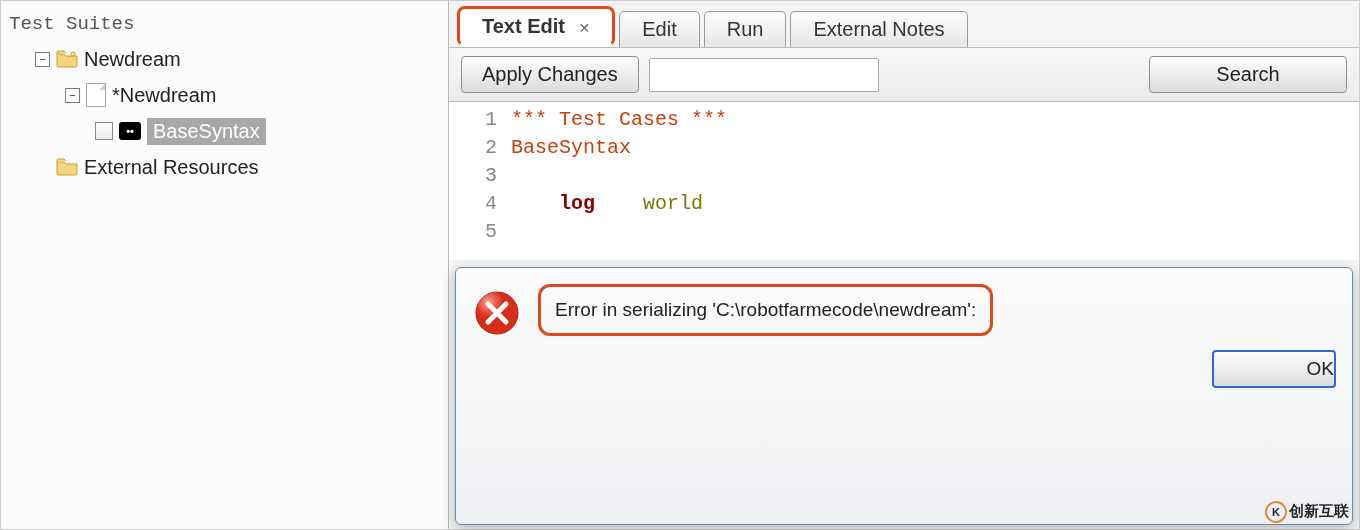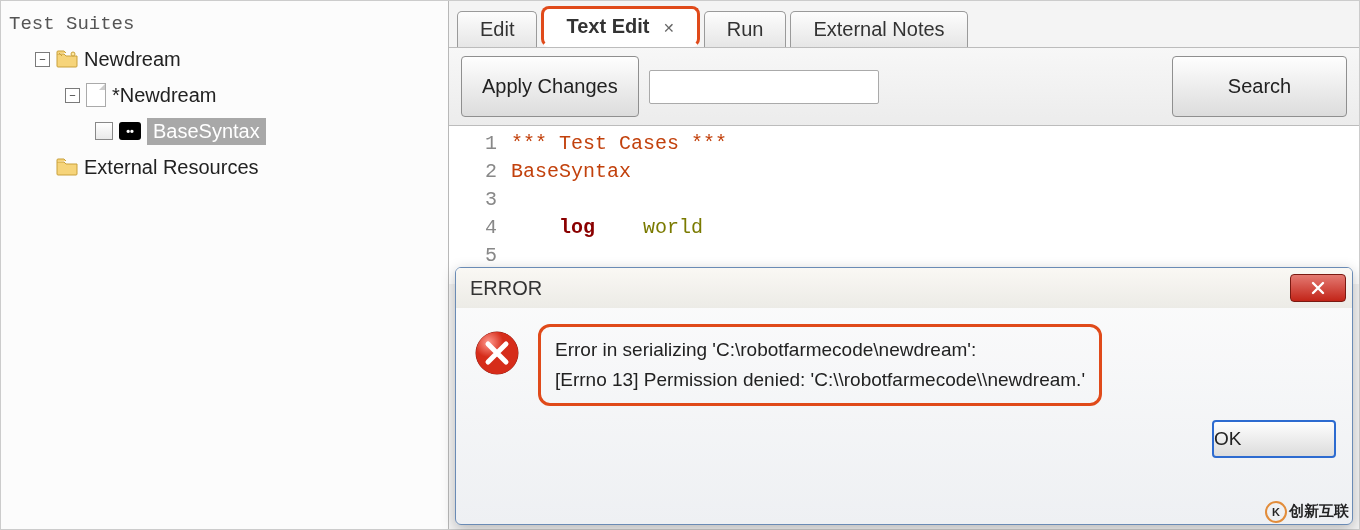--- a/index.html
+++ b/index.html
@@ -19,41 +19,41 @@
 .chk{width:16px;height:16px;border:1px solid #888;background:linear-gradient(#fff,#e9e9e9)}
 .robot-icon{width:22px;height:18px;background:#000;border-radius:3px;display:flex;align-items:center;justify-content:center;color:#fff;font-size:11px;font-weight:bold}
 .node-label{font-size:20px;color:#222}
 .node-sel{background:#a8a8a8;color:#fff;padding:2px 6px}
 .right-panel{flex:1;position:relative;background:#f4f4f4}
 .tabs{display:flex;align-items:flex-end;height:44px;padding-left:8px;gap:0;margin-top:2px}
 .tab{padding:6px 22px 6px 22px;border:1px solid #9a9a9a;border-bottom:none;background:linear-gradient(#fdfdfd,#e6e6e6);border-radius:5px 5px 0 0;font-size:20px;color:#333;margin-right:4px;cursor:pointer;position:relative}
 .tab.active{background:#fff;font-weight:bold;z-index:2;border:3px solid #e04a1a;border-bottom:3px solid #fff;border-radius:8px}
 .tab-close{margin-left:8px;color:#666;font-size:14px;font-weight:normal}
 .toolbar{display:flex;align-items:center;gap:10px;padding:8px 12px;border-top:1px solid #bcbcbc;background:linear-gradient(#f7f7f7,#ececec)}
-.btn3d{padding:18px 20px;font-size:20px;color:#222;background:linear-gradient(#fefefe,#dcdcdc);border:1px solid #8f8f8f;border-radius:4px;cursor:pointer}
+.btn3d{padding:6px 20px;font-size:20px;color:#222;background:linear-gradient(#fefefe,#dcdcdc);border:1px solid #8f8f8f;border-radius:4px;cursor:pointer}
 .search-box{width:230px;height:34px;border:1px solid #aaa;background:#fff;border-radius:2px;box-sizing:border-box;padding:4px 8px;font-size:18px}
 .spacer{flex:1}
 .editor{background:#fff;border-top:1px solid #bcbcbc;font-family:"Courier New",monospace;font-size:20px;line-height:28px;padding:4px 0;height:150px;overflow:hidden}
 .ed-row{display:flex}
 .gutter{width:48px;text-align:right;color:#888;padding-right:14px}
 .code{white-space:pre}
 .c-comment{color:#c2410c}
 .c-kw{color:#8a0000;font-weight:bold}
 .c-str{color:#7a7a00}
 .dialog{position:absolute;left:6px;right:6px;top:266px;bottom:4px;border:1px solid #6a8bb5;border-radius:6px;background:linear-gradient(#fcfcfc,#eef0f3);box-shadow:0 4px 14px rgba(0,0,0,.25);overflow:hidden}
 .dlg-title-row{display:flex;align-items:center;height:40px;padding:0 6px 0 14px;background:linear-gradient(#faf8f4,#ecebe6)}
 .dlg-title{font-size:20px;color:#333}
 .dlg-close{margin-left:auto;width:54px;height:26px;border-radius:4px;background:linear-gradient(#e47a72,#c22418);border:1px solid #7a1a12;display:flex;align-items:center;justify-content:center;cursor:pointer}
 .dlg-close svg{width:14px;height:14px}
-.dlg-body{display:flex;align-items:flex-start;padding:16px 18px 8px 18px;gap:18px}
+.dlg-body{display:flex;align-items:flex-end;padding:16px 18px 8px 18px;gap:18px}
 .err-icon{width:46px;height:46px;flex:none;margin-top:6px}
 .err-icon svg{width:46px;height:46px}
 .err-text-box{border:3px solid #e04a1a;border-radius:12px;padding:8px 14px;font-size:19px;color:#222;line-height:30px}
 .dlg-btns{display:flex;justify-content:flex-end;padding:6px 16px 10px 0}
-.ok-btn{width:120px;height:34px;border:2px solid #2d6bd0;border-radius:4px;background:linear-gradient(#fefefe,#dcdcdc);font-size:19px;cursor:pointer;display:flex;align-items:center;justify-content:flex-start}
+.ok-btn{width:120px;height:34px;border:2px solid #2d6bd0;border-radius:4px;background:linear-gradient(#fefefe,#dcdcdc);font-size:19px;cursor:pointer;display:flex;align-items:center;justify-content:flex-end}
 .watermark{position:absolute;right:10px;bottom:6px;font-size:15px;color:#000000;font-weight:bold;opacity:.85}
 .wm-circle{display:inline-flex;width:18px;height:18px;border:2px solid #e07b1a;border-radius:50%;align-items:center;justify-content:center;font-size:11px;margin-right:2px}
 </style>
 </head>
 <body>
 
 <div class="app">
 
   <div class="left-panel">
     <div class="panel-title">Test Suites</div>
@@ -94,34 +94,34 @@
         </span>
         <span class="node-label">External Resources</span>
       </div>
 
     </div>
   </div>
 
   <div class="right-panel">
 
     <div class="tabs">
-      <div class="tab"><span>Edit</span></div>
       <div class="tab active">
         <span>Text Edit</span>
         <span class="tab-close">✕</span>
       </div>
+      <div class="tab"><span>Edit</span></div>
       <div class="tab"><span>Run</span></div>
       <div class="tab"><span>External Notes</span></div>
     </div>
 
     <div class="toolbar">
       <button class="btn3d">Apply Changes</button>
       <input class="search-box" value="" style="">
       <div class="spacer"></div>
-      <button class="btn3d" style="width:175px">Search</button>
+      <button class="btn3d" style="width:198px">Search</button>
     </div>
 
     <div class="editor">
       <div class="ed-row">
           <span class="gutter">1</span>
           <span class="code c-comment">*** Test Cases ***</span>
         </div>
       <div class="ed-row">
           <span class="gutter">2</span>
           <span class="code c-comment">BaseSyntax</span>
@@ -133,45 +133,36 @@
           <span class="gutter">4</span>
           <span class="code">    <span class="c-kw">log</span>    <span class="c-str">world</span></span>
         </div>
       <div class="ed-row">
           <span class="gutter">5</span>
           <span class="code"></span>
         </div>
     </div>
 
     <div class="dialog">
-      <div class="dlg-title-row">
-        <span class="dlg-title">ERROR</span>
-        <div class="dlg-close">
-          <svg viewBox="0 0 14 14">
-              <path d="M2 2l10 10M12 2L2 12" stroke="#fff" stroke-width="2.4" stroke-linecap="round"></path>
-            </svg>
-        </div>
-      </div>
       <div class="dlg-body">
         <div class="err-icon">
           <svg viewBox="0 0 46 46">
               <circle cx="23" cy="23" r="21" fill="#d62c1a" stroke="#8a150b" stroke-width="1"></circle>
               <circle cx="23" cy="23" r="21" fill="url(#g)"></circle>
               <defs>
                 <radialGradient id="g" cx="30%" cy="25%">
                   <stop offset="0%" stop-color="#ff9b90"></stop>
                   <stop offset="70%" stop-color="#d62c1a"></stop>
                 </radialGradient>
               </defs>
               <path d="M14 14l18 18M32 14L14 32" stroke="#fff" stroke-width="5" stroke-linecap="round"></path>
             </svg>
         </div>
         <div class="err-text-box">
           <div>Error in serializing 'C:\robotfarmecode\newdream':</div>
-          <div>[Errno 13] Permission denied: 'C:\\robotfarmecode\\newdream.'</div>
         </div>
       </div>
       <div class="dlg-btns">
         <div class="ok-btn">
             <span>OK</span>
           </div>
       </div>
     </div>
 
     <div class="watermark"><span class="wm-circle">K</span><span>创新互联</span></div>

